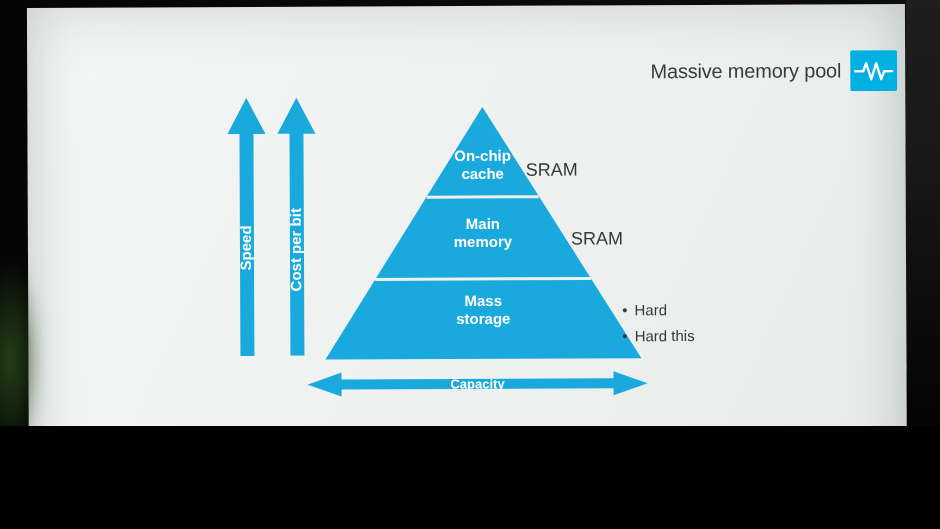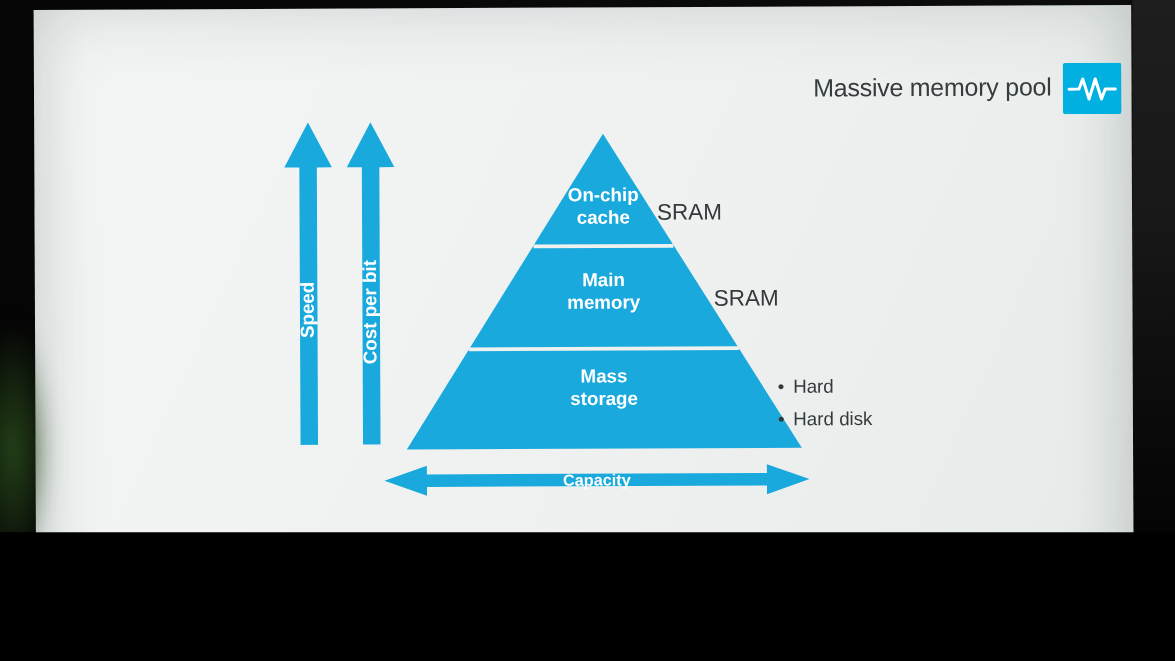--- a/index.html
+++ b/index.html
@@ -114,21 +114,21 @@
     <div class="side-label sram">SRAM</div>
     <div class="side-label dram">SRAM</div>
 
     <div class="storage-list">
       <div class="storage-item">
         <span>•</span>
         <span>Hard</span>
       </div>
       <div class="storage-item">
         <span>•</span>
-        <span>Hard disk</span>
+        <span>Hard this</span>
       </div>
     </div>
 
     <svg class="capacity-arrow" width="344" height="26" viewBox="0 0 344 26">
       <polygon points="2,13 36,1 36,8 308,8 308,1 342,13 308,25 308,18 36,18 36,25"></polygon>
       <text x="172" y="17.5">Capacity</text>
     </svg>
 
     <div class="slide-title">Universal memory obsoletes this hierarchy</div>
 

